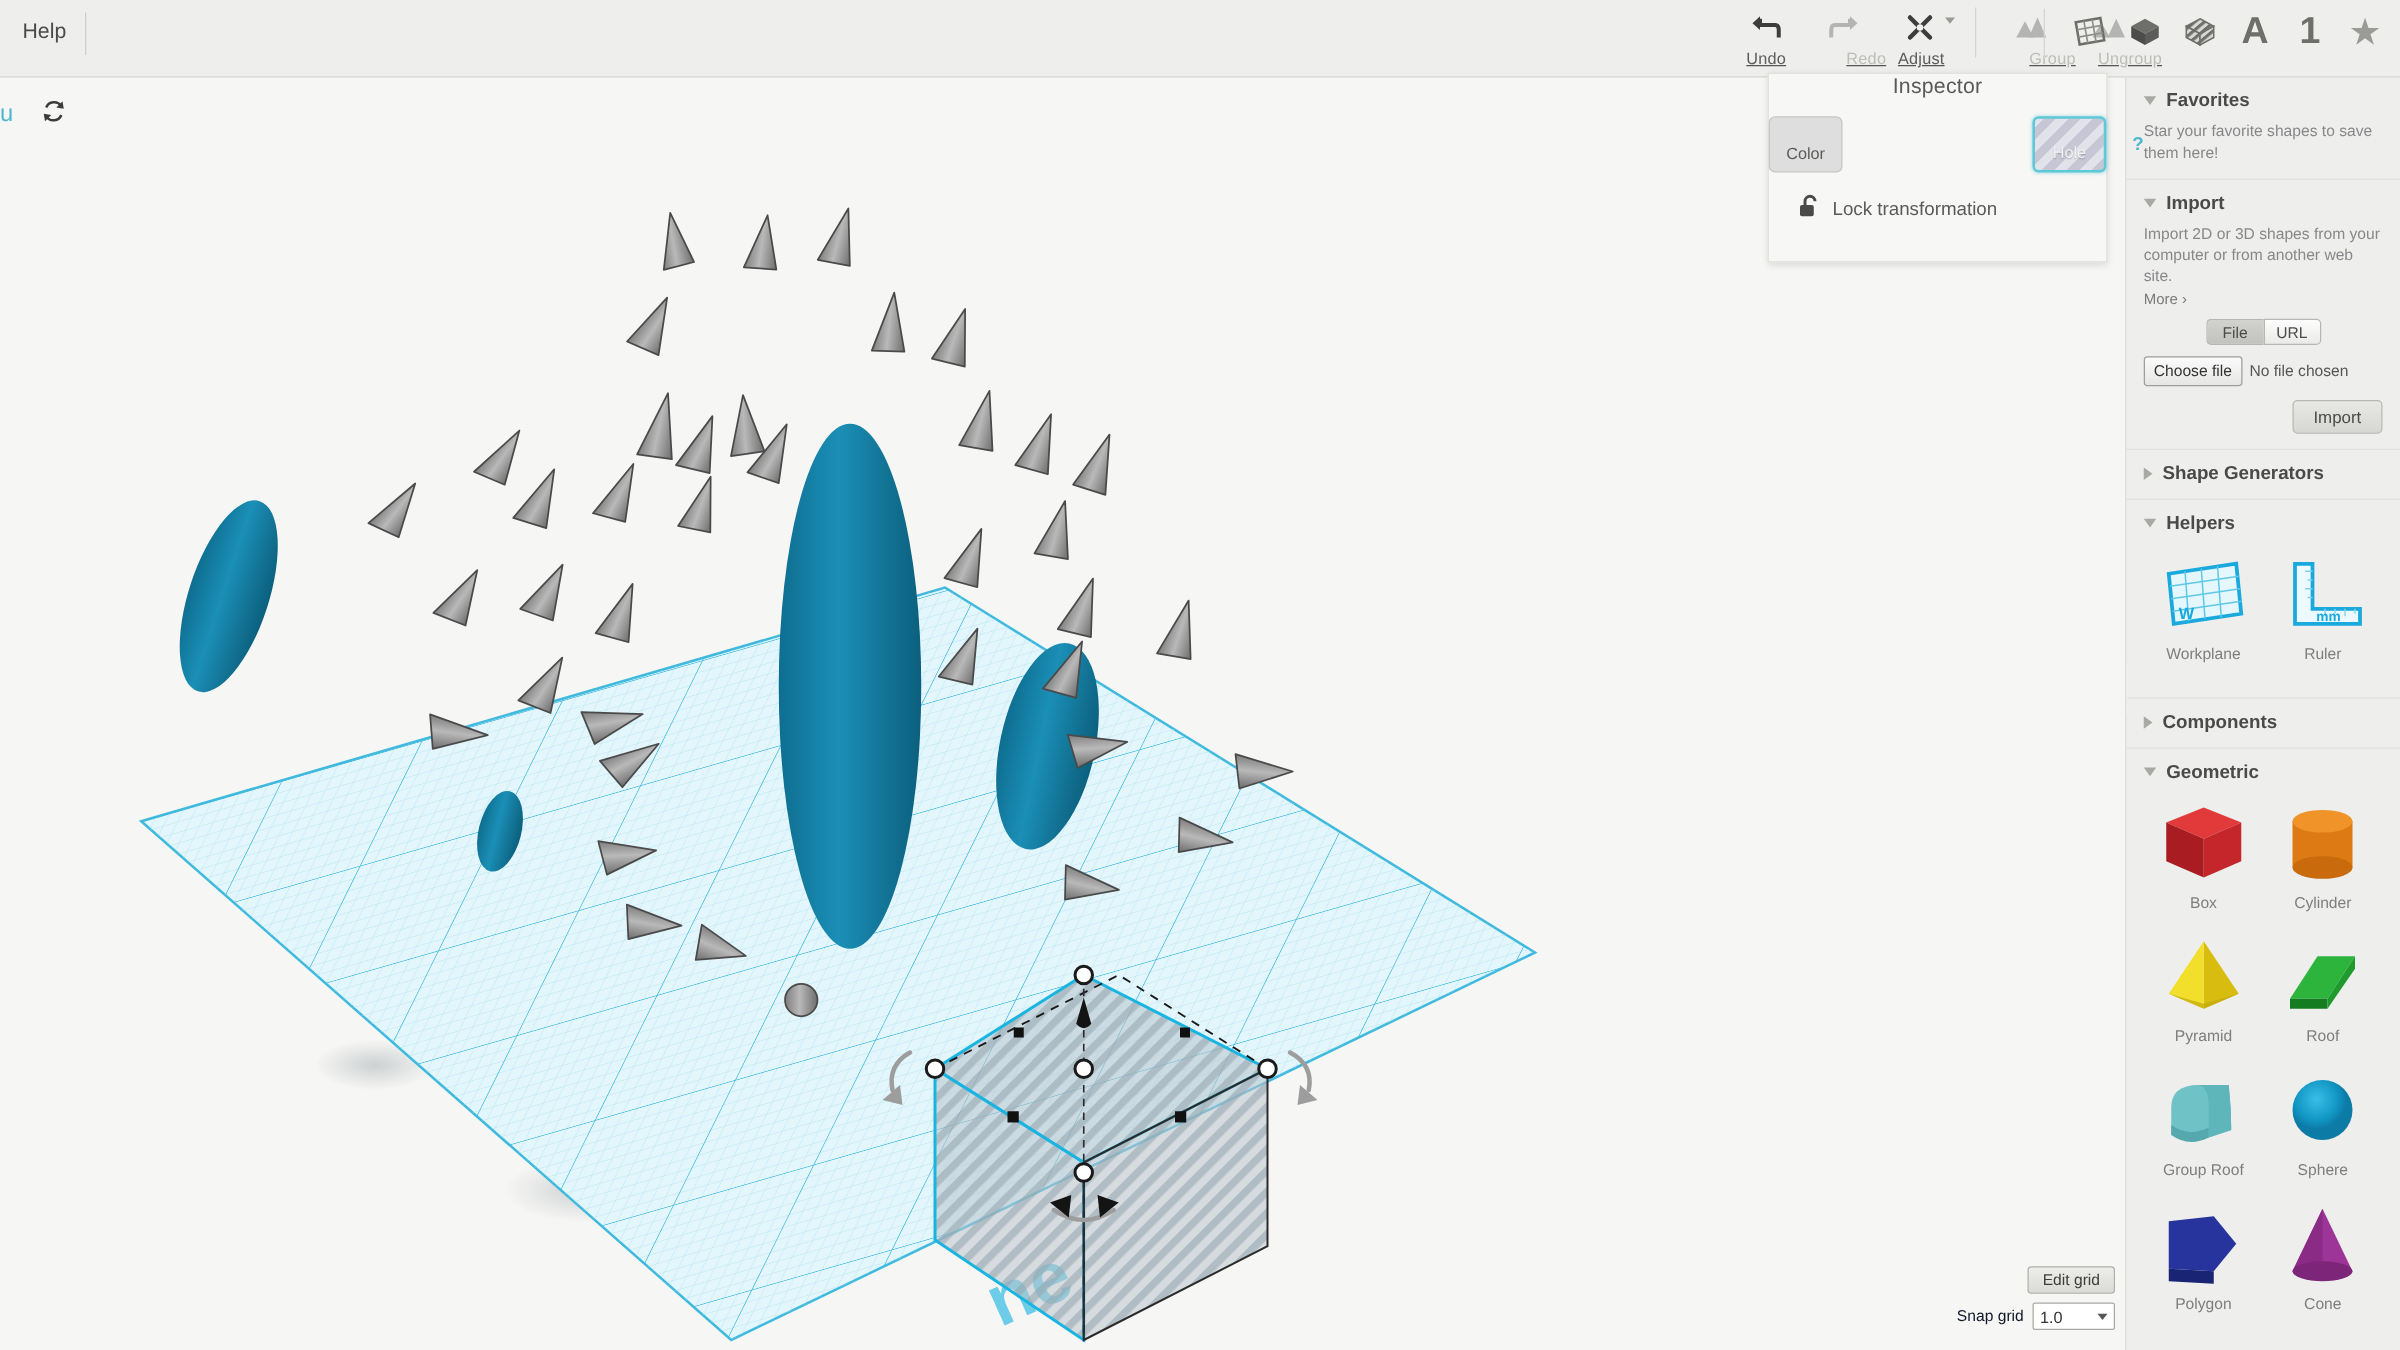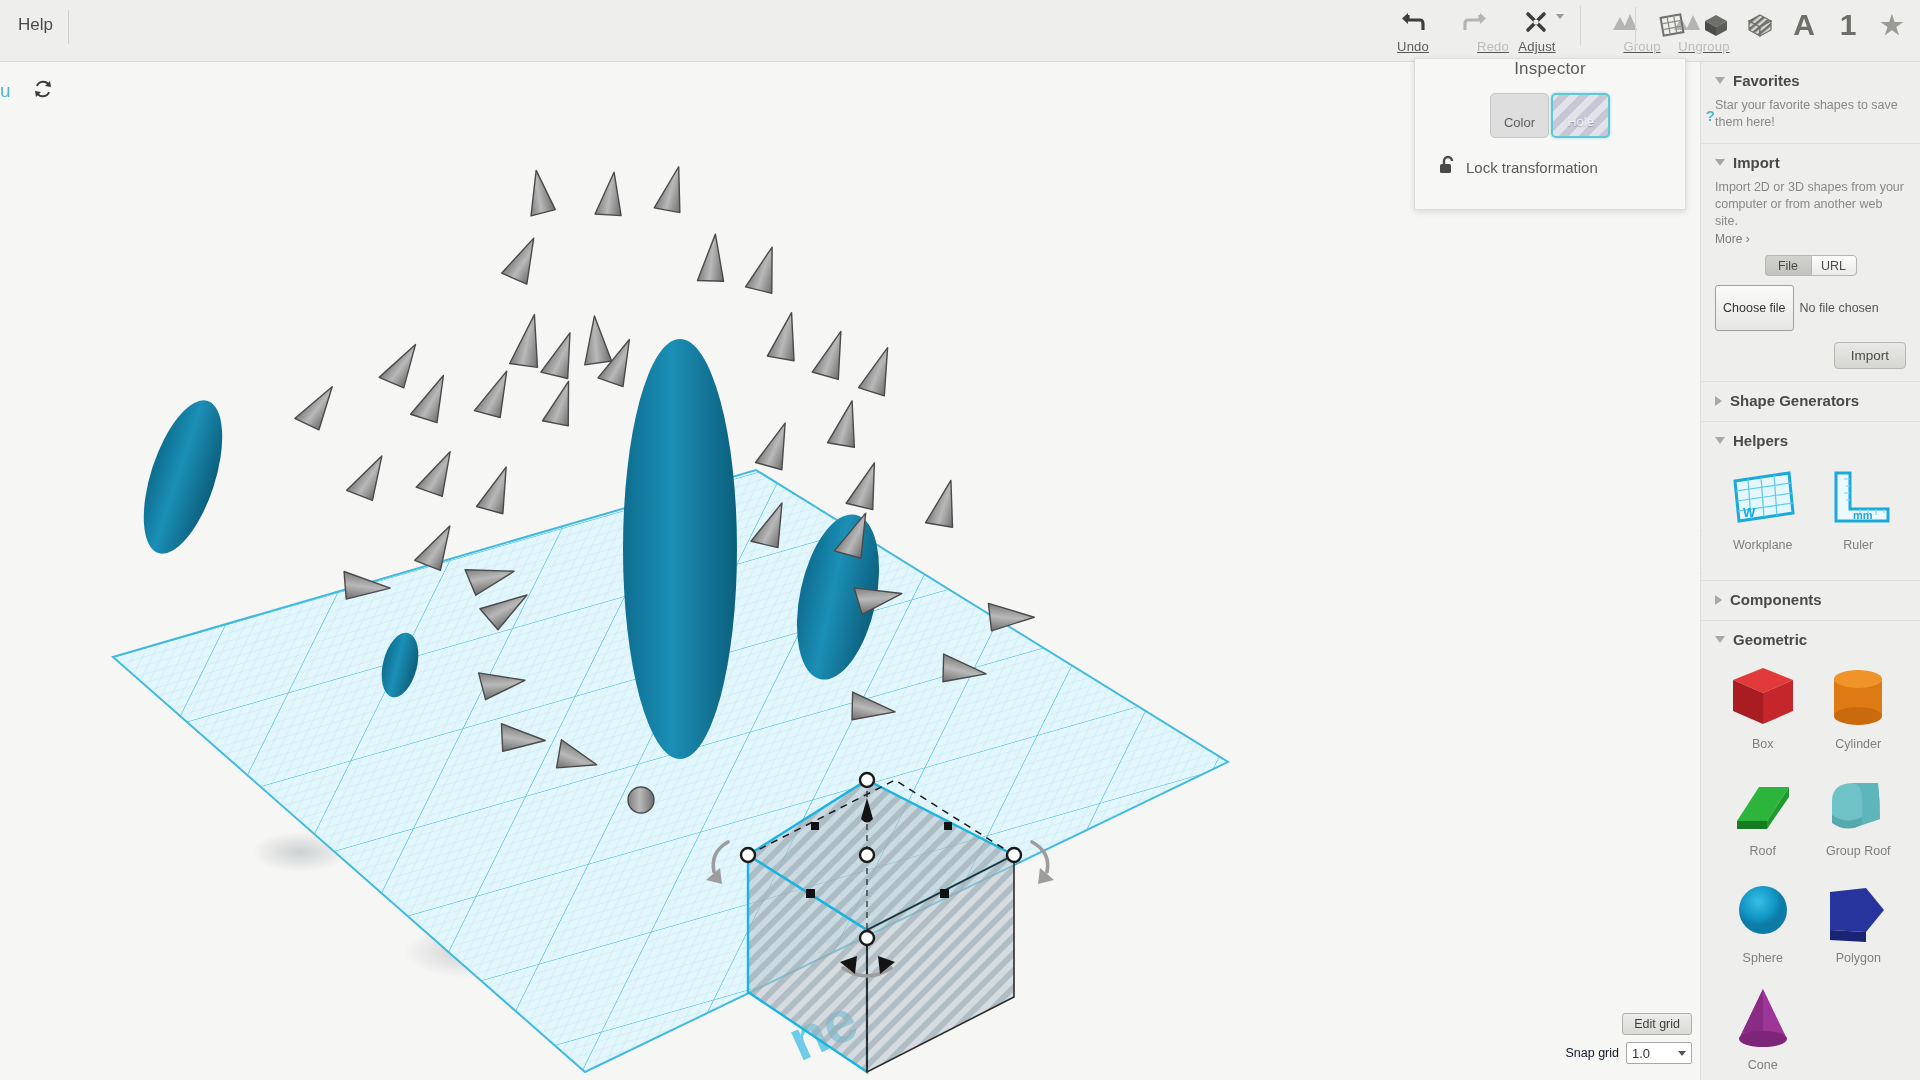--- a/index.html
+++ b/index.html
@@ -73,21 +73,21 @@
     position: absolute; left: 1414px; top: 58px; width: 272px; height: 152px;
     background: #f7f7f5; border: 1px solid #dcdcd8;
     box-shadow: 0 2px 6px rgba(0,0,0,.12);
     z-index: 45;
   }
   .inspector-title {
     text-align: center; font-size: 17px; color: #5a5a58;
     letter-spacing: .2px;
   }
   .insp-swatches {
-    display: flex; gap: 2px; justify-content: center; margin-top: 14px;
+    display: flex; gap: 2px; justify-content: space-between; margin-top: 14px;
     position: relative;
   }
   .swatch {
     width: 59px; height: 45px; border-radius: 5px;
     display: flex; align-items: flex-end; justify-content: center;
     font-size: 13px; color: #5c5c5a; cursor: pointer;
     padding-bottom: 7px; position: relative;
   }
   .swatch.color { background: #dedede; border: 1px solid #c6c6c2; }
   .swatch.hole {
@@ -133,21 +133,21 @@
     display: flex; align-items: center; justify-content: center;
     border: 1px solid #b6b6b2; cursor: pointer;
     background: linear-gradient(#fdfdfd, #eaeae8);
   }
   .seg-btn.active { background: linear-gradient(#d2d2ce, #c2c2be); }
   .seg-btn:first-child { border-radius: 4px 0 0 4px; border-right: none; }
   .seg-btn:last-child { border-radius: 0 4px 4px 0; }
 
   .file-row { display: flex; align-items: center; gap: 6px; margin-top: 9px; }
   .choose-btn {
-    font-size: 12.5px; padding: 15px 7px; border: 1px solid #9e9e9a;
+    font-size: 12.5px; padding: 4px 7px; border: 1px solid #9e9e9a;
     border-radius: 3px; background: linear-gradient(#fbfbfb, #e6e6e4);
     color: #333; cursor: pointer; white-space: nowrap;
   }
   .nofile { font-size: 12.5px; color: #555; white-space: nowrap; }
   .import-row { display: flex; justify-content: flex-end; margin-top: 11px; }
   .import-btn {
     font-size: 13.5px; padding: 5px 16px; border: 1px solid #b6b6b2;
     border-radius: 4px; background: linear-gradient(#e8e8e6, #d6d6d2);
     color: #4a4a48; cursor: pointer;
   }
@@ -620,20 +620,30 @@
           <div class="shape-art">
             <svg width="76" height="72" viewBox="0 0 76 72">
               <rect x="14" y="19" width="48" height="37" fill="#dd7a13"></rect>
               <ellipse cx="38" cy="56" rx="24" ry="9" fill="#c96a0d"></ellipse>
               <ellipse cx="38" cy="19" rx="24" ry="9" fill="#f0942a"></ellipse>
             </svg>
           </div>
           <div class="shape-lbl">Cylinder</div>
         </div>
 
+        <div class="shape-cell">
+          <div class="shape-art">
+            <svg width="76" height="72" viewBox="0 0 76 72">
+              <polygon points="38,8 66,50 38,62" fill="#d8bd10"></polygon>
+              <polygon points="38,8 10,50 38,62" fill="#f2df2c"></polygon>
+              <polygon points="10,50 38,62 66,50 38,58" fill="#c2a80c" opacity="0.7"></polygon>
+            </svg>
+          </div>
+          <div class="shape-lbl">Pyramid</div>
+        </div>
 
         <div class="shape-cell">
           <div class="shape-art">
             <svg width="76" height="72" viewBox="0 0 76 72">
               <polygon points="12,54 34,20 64,20 42,54" fill="#2cb43c"></polygon>
               <polygon points="12,54 42,54 42,62 12,62" fill="#167c22"></polygon>
               <polygon points="42,54 64,20 64,30 42,62" fill="#1f9a2d"></polygon>
             </svg>
           </div>
           <div class="shape-lbl">Roof</div>

